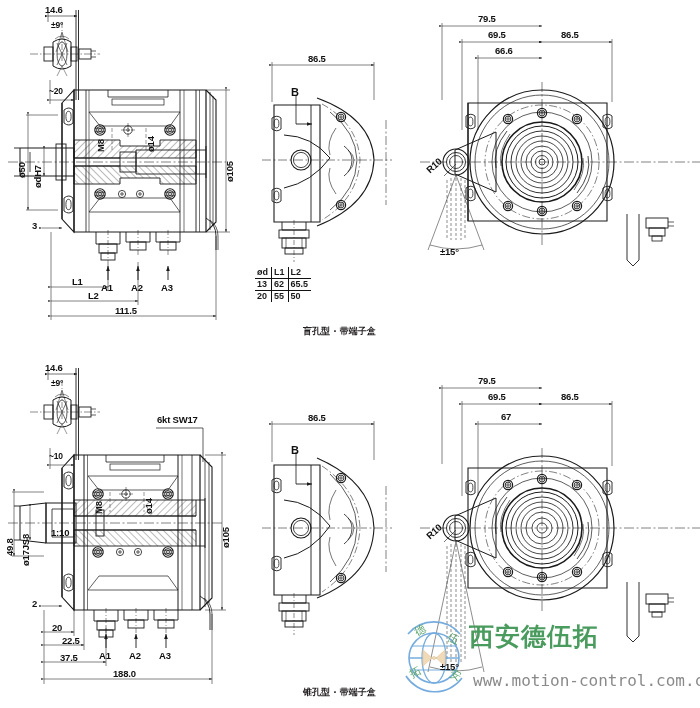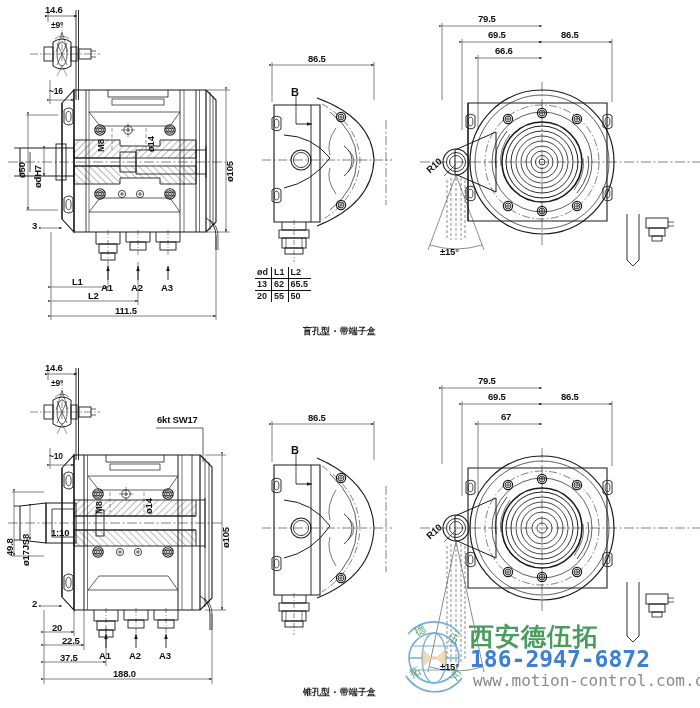--- a/index.html
+++ b/index.html
@@ -568,21 +568,21 @@
       <path d="M406,676 A34,34 0 0 0 462,678" fill="none" stroke="#6fa8dc" stroke-width="1.6"></path>
       <text x="417" y="636" font-family="DejaVu Sans" font-size="11" fill="#4a9b5e" transform="rotate(-28 417 636)">德</text>
       <text x="447" y="640" font-family="DejaVu Sans" font-size="11" fill="#4a9b5e" transform="rotate(22 447 640)">伍</text>
       <text x="412" y="678" font-family="DejaVu Sans" font-size="11" fill="#4a9b5e" transform="rotate(-28 412 678)">拓</text>
       <text x="449" y="676" font-family="DejaVu Sans" font-size="11" fill="#4a9b5e" transform="rotate(25 449 676)">安</text>
     </g>
   </svg>
 
   <div class="lbl" style="left:45px;top:4px">14.6</div>
   <div class="lbl sm" style="left:51px;top:20px">±9°</div>
-  <div class="lbl sm" style="left:49px;top:86px">~16</div>
+  <div class="lbl sm" style="left:49px;top:86px">~20</div>
 
   <div class="lbl vert" style="left:16px;top:178px;transform:rotate(-90deg)">ø50</div>
   <div class="lbl vert" style="left:32px;top:188px;transform:rotate(-90deg)">ødH7</div>
 
   <div class="lbl vert" style="left:95px;top:152px;transform:rotate(-90deg)">M8</div>
   <div class="lbl vert" style="left:145px;top:152px;transform:rotate(-90deg)">ø14</div>
 
   <div class="lbl vert" style="left:224px;top:182px;transform:rotate(-90deg)">ø105</div>
 
   <div class="lbl" style="left:32px;top:220px">3</div>
@@ -658,16 +658,15 @@
   <div class="lbl" style="left:478px;top:375px">79.5</div>
   <div class="lbl" style="left:488px;top:391px">69.5</div>
   <div class="lbl" style="left:501px;top:411px">67</div>
   <div class="lbl" style="left:561px;top:391px">86.5</div>
   <div class="lbl" style="left:424px;top:533px;transform:rotate(-42deg);transform-origin:left top">R10</div>
   <div class="lbl" style="left:440px;top:661px">±15°</div>
 
   <div class="cap" style="left:303px;top:686px">锥孔型 · 带端子盒</div>
 
   <div class="wm-cn" style="left:469px;top:620px">西安德伍拓</div>
-  <div class="wm-tel" style="left:470px;top:646px">186-2947-6872</div>
   <div class="wm-url" style="left:473px;top:671px">www.motion-control.com.cn</div>
 
 </div>
 
 </body></html>

